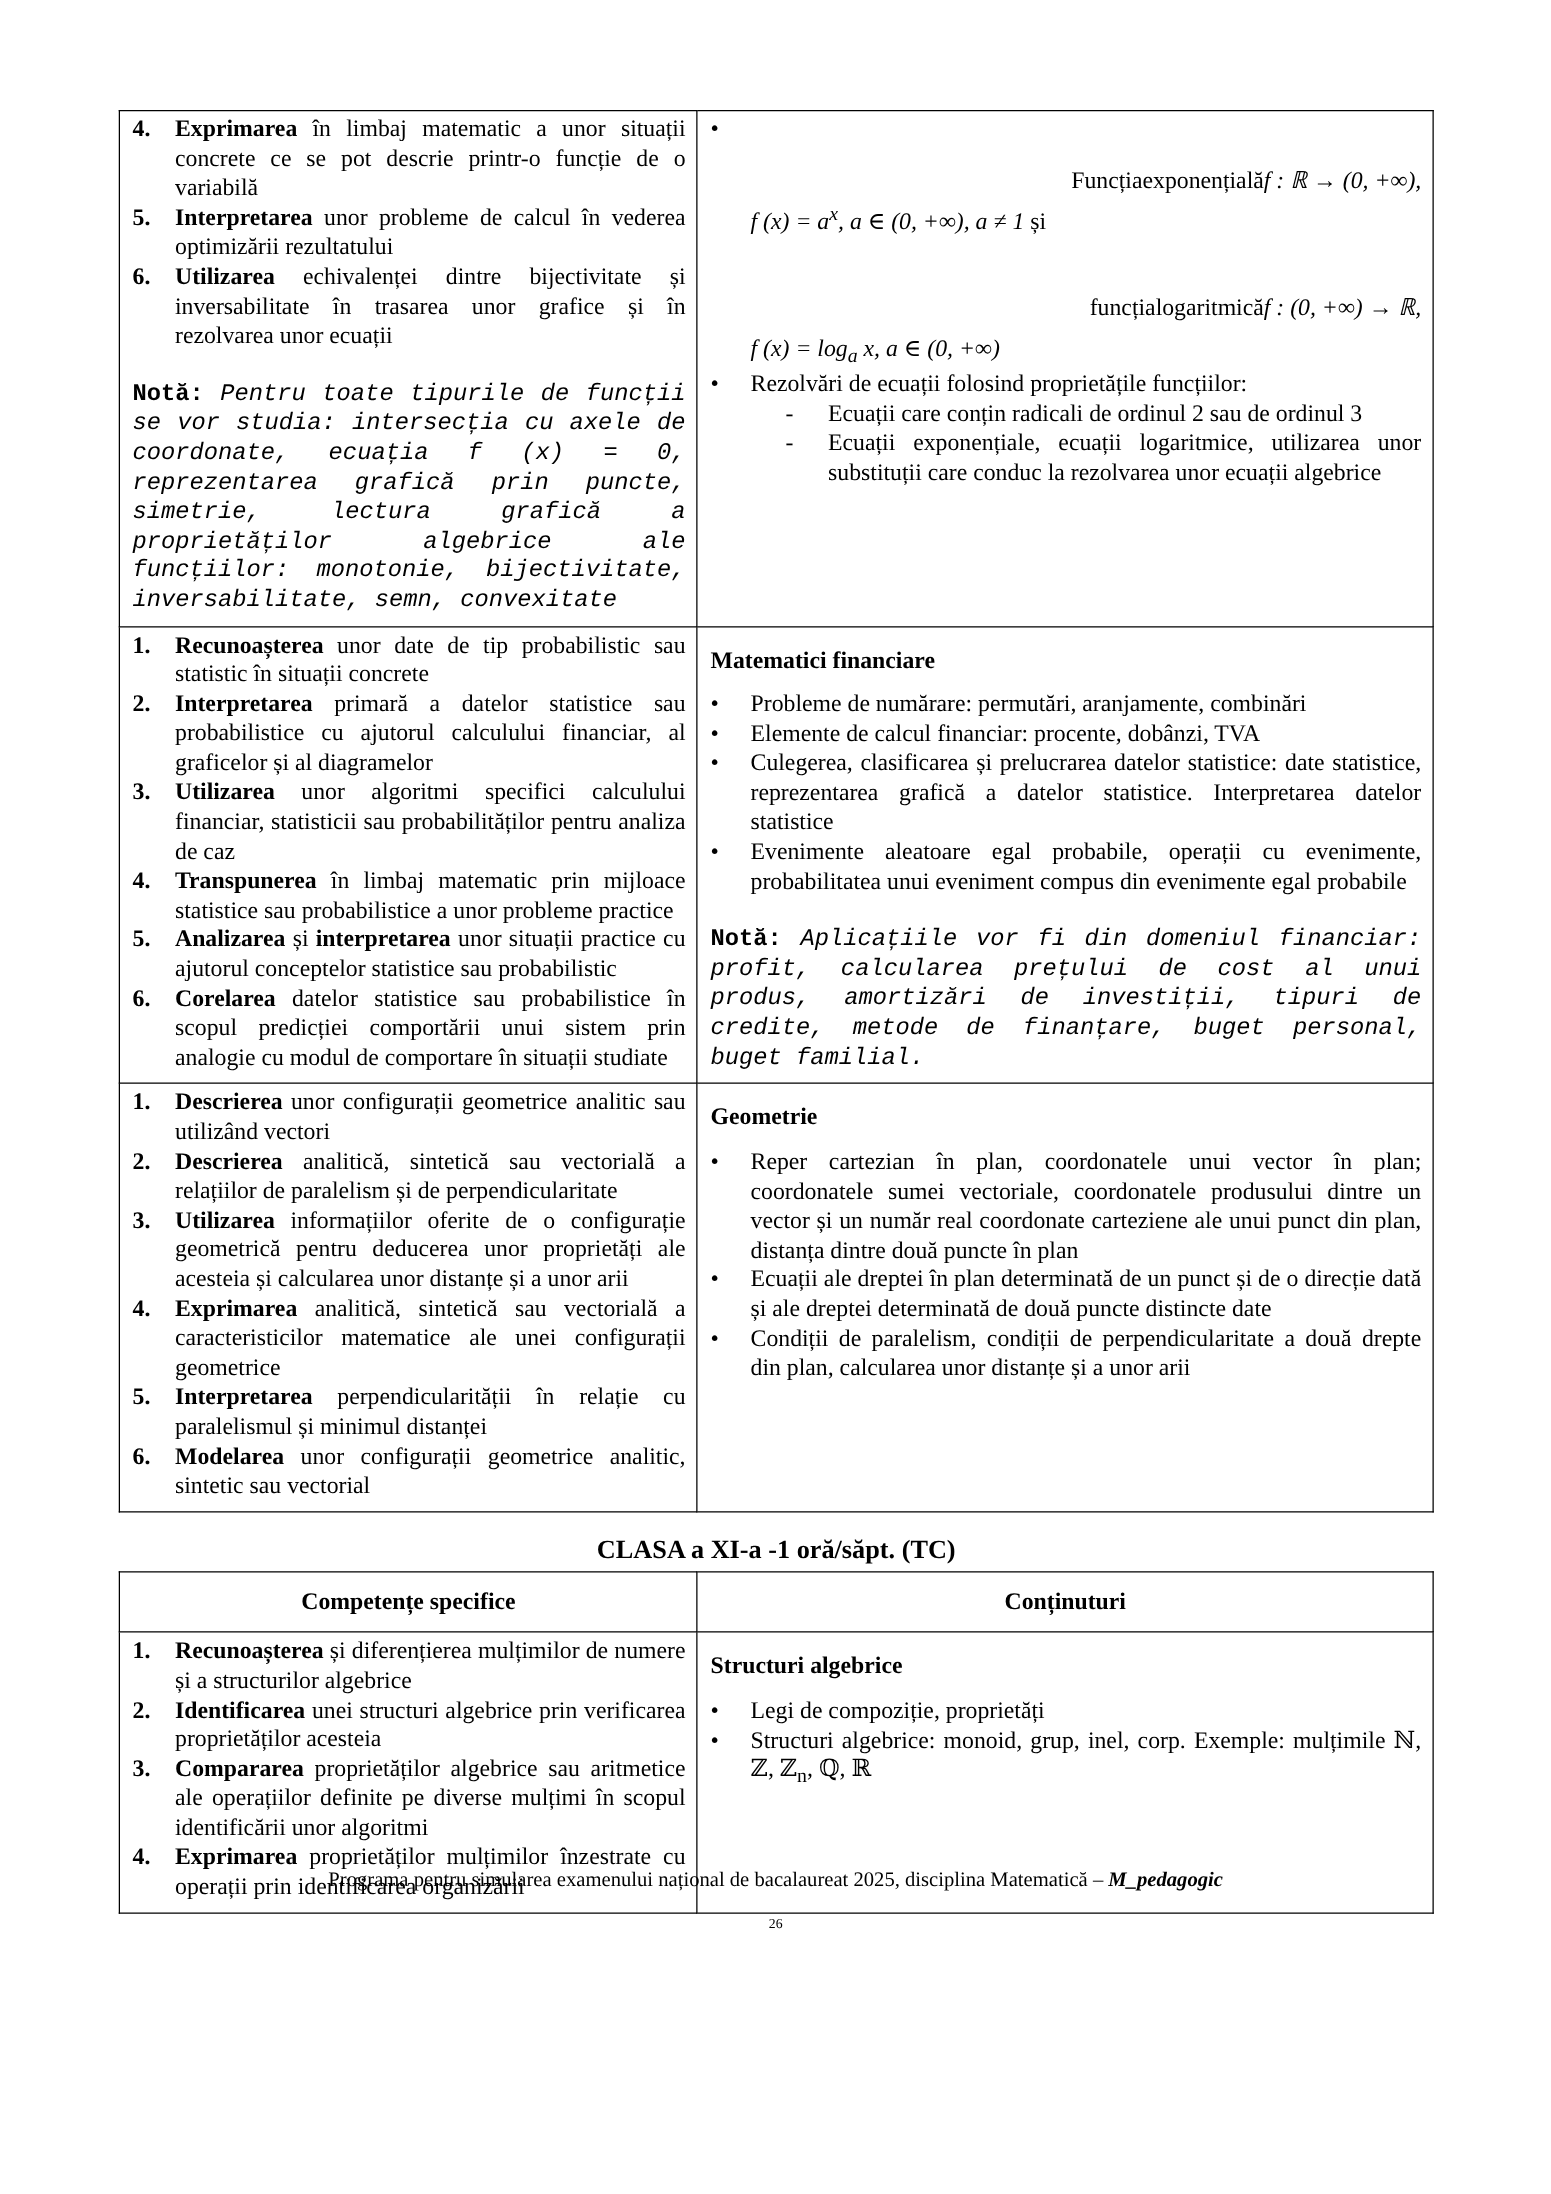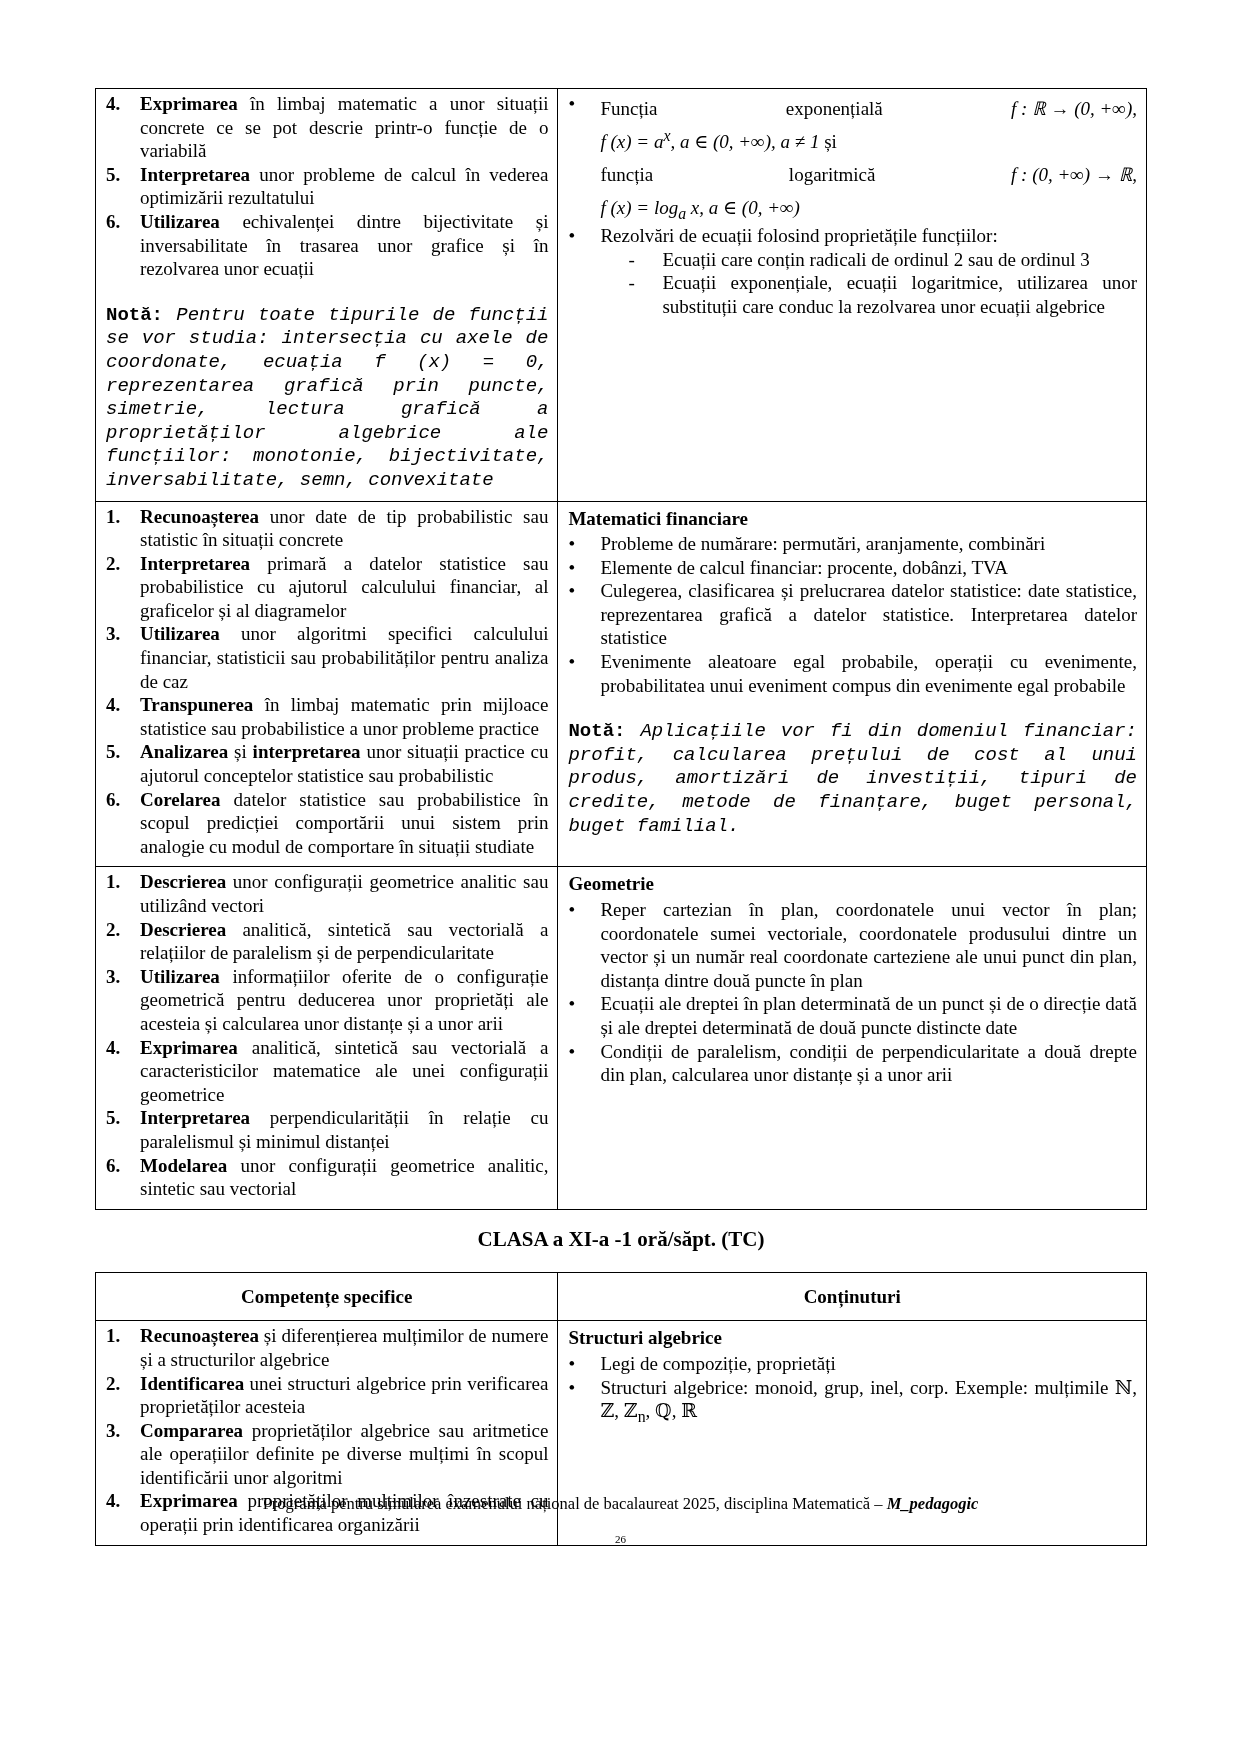--- a/index.html
+++ b/index.html
@@ -14,26 +14,26 @@
   .libody{flex:1;text-align:justify;}
   .lead{font-weight:bold;}
   .blt{display:flex;}
   .bchar{flex:0 0 32px;}
   .bbody{flex:1;text-align:justify;}
   .dashrow{display:flex;margin-left:60px;}
   .dchar{flex:0 0 34px;}
   .dbody{flex:1;text-align:justify;}
   .note{margin-top:23px;font-style:italic;text-align:justify;font-family:Liberation Mono, monospace;}
   .nlabel{font-weight:bold;font-style:normal;}
-  .sec-head{font-weight:bold;margin:2px 0;}
+  .sec-head{font-weight:bold;margin:12px 0;}
   .eqline{line-height:33px;}
-  .spread{display:flex;justify-content:space-between;}
+  .spread{display:flex;justify-content:flex-end;margin-top:36px;}
   .math{font-style:italic;}
   sup,sub{line-height:0;}
-  h2.clasa{margin:17px 0 20px;text-align:center;font-size:21px;font-weight:bold;line-height:25px;}
+  h2.clasa{margin:17px 0 5px;text-align:center;font-size:21px;font-weight:bold;line-height:25px;}
   .grid th{text-align:center;font-weight:bold;padding:12px 6px;}
   .footer{position:absolute;left:0;top:1493px;width:100%;text-align:center;font-size:16.5px;line-height:21px;}
   .emph{font-weight:bold;font-style:italic;}
   .pagenum{position:absolute;left:0;top:1528px;width:100%;text-align:center;font-size:11px;}
 </style>
 </head>
 <body>
 
 <div class="page">
   <div class="content">

